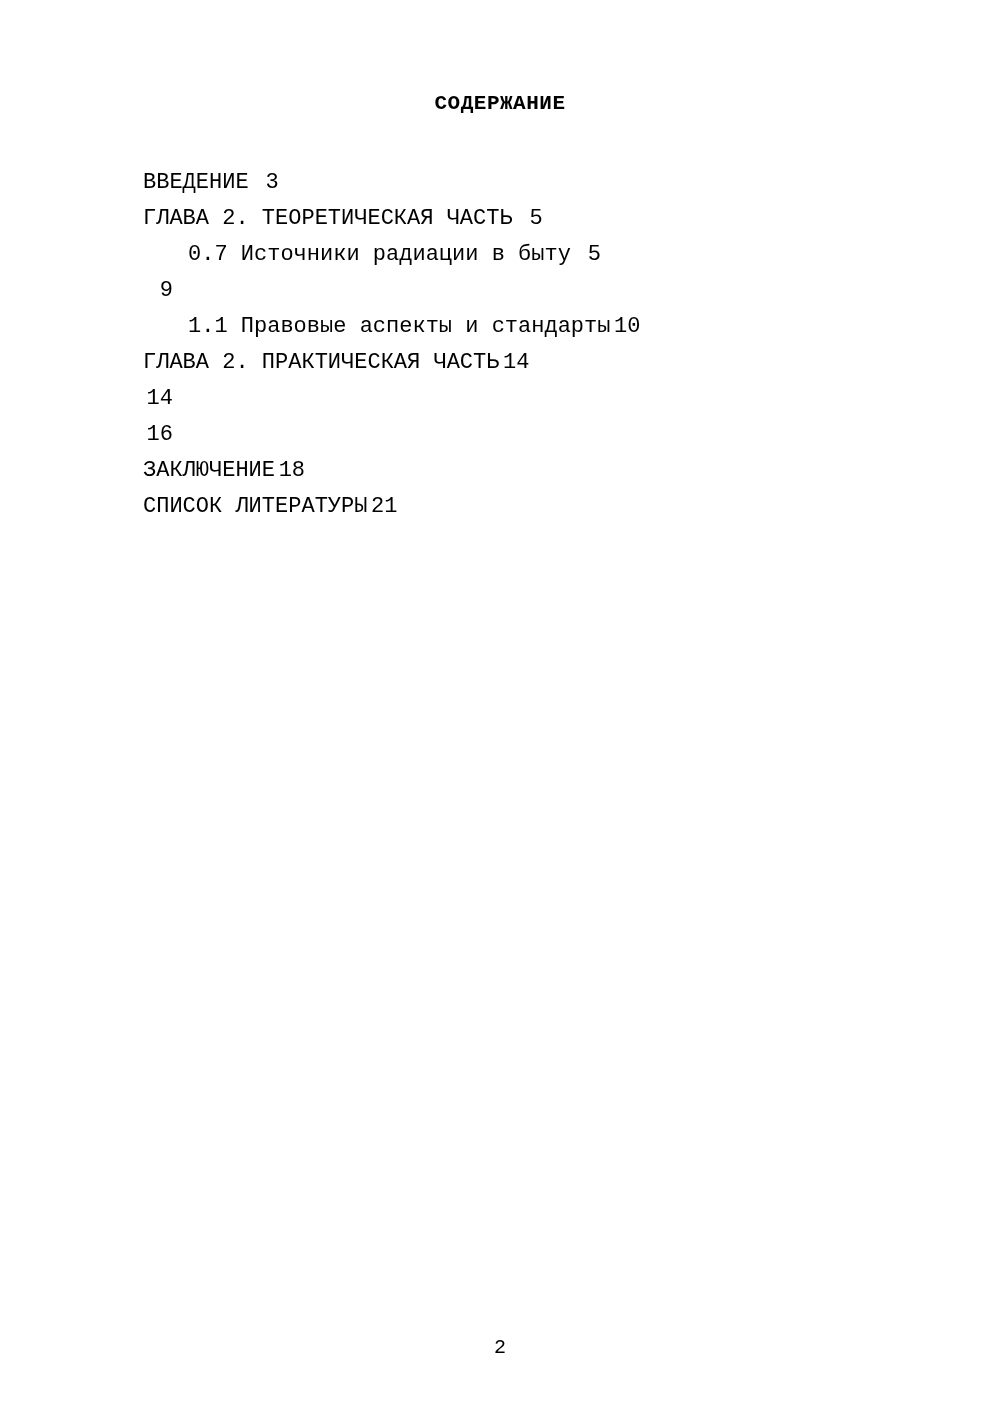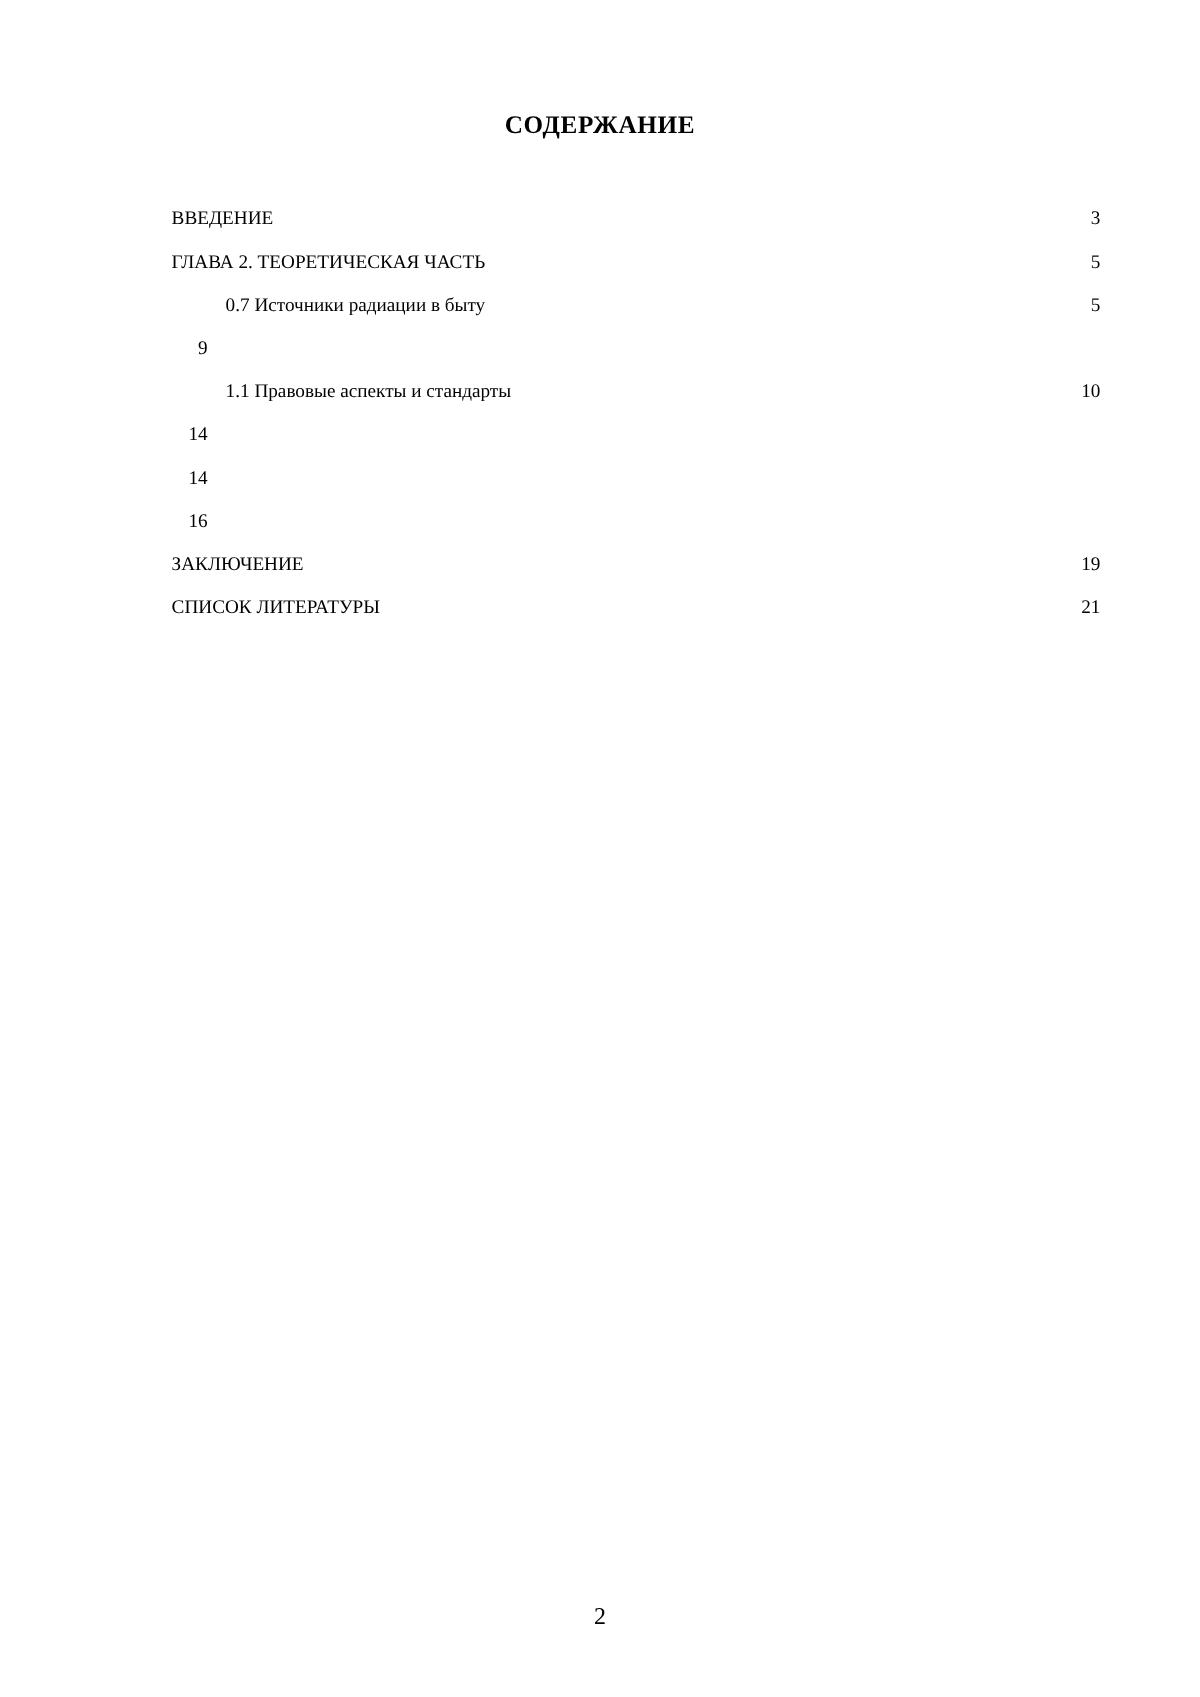--- a/index.html
+++ b/index.html
@@ -15,42 +15,42 @@
     color: #000000;
     overflow: hidden;
   }
   .page {
     position: absolute;
     top: 0;
     left: 0;
     width: 824px;
     height: 1414px;
     box-sizing: border-box;
+    font-family: Liberation Mono, monospace;
   }
   .doc-title {
     position: absolute;
     top: 92px;
     left: 0;
     width: 1000px;
     text-align: center;
     font-size: 21px;
     font-weight: bold;
     letter-spacing: 0.5px;
   }
   .toc {
     position: absolute;
     top: 165px;
     left: 143px;
     width: 774px;
   }
   .toc-row {
     display: flex;
     align-items: baseline;
-    justify-content: space-between;
-    font-size: 16px;
+    font-size: 22px;
     line-height: 36px;
     white-space: nowrap;
   }
   .toc-row .label {
     text-align: left;
   }
   .toc-row .page-num {
     text-align: right;
     min-width: 30px;
   }
@@ -97,34 +97,35 @@
     <div class="toc-row level-2">
       <span class="page-num">9</span>
     </div>
 
     <div class="toc-row level-2">
       <span class="label">1.1 Правовые аспекты и стандарты</span>
       <span class="page-num">10</span>
     </div>
 
     <div class="toc-row level-1">
+      <span class="label">ГЛАВА 2. ПРАКТИЧЕСКАЯ ЧАСТЬ</span>
       <span class="page-num">14</span>
     </div>
 
     <div class="toc-row level-2">
       <span class="page-num">14</span>
     </div>
 
     <div class="toc-row level-2">
       <span class="page-num">16</span>
     </div>
 
     <div class="toc-row level-1">
       <span class="label">ЗАКЛЮЧЕНИЕ</span>
-      <span class="page-num">19</span>
+      <span class="page-num">18</span>
     </div>
 
     <div class="toc-row level-1">
       <span class="label">СПИСОК ЛИТЕРАТУРЫ</span>
       <span class="page-num">21</span>
     </div>
 
   </div>
 
   <div class="page-footer">2</div>

